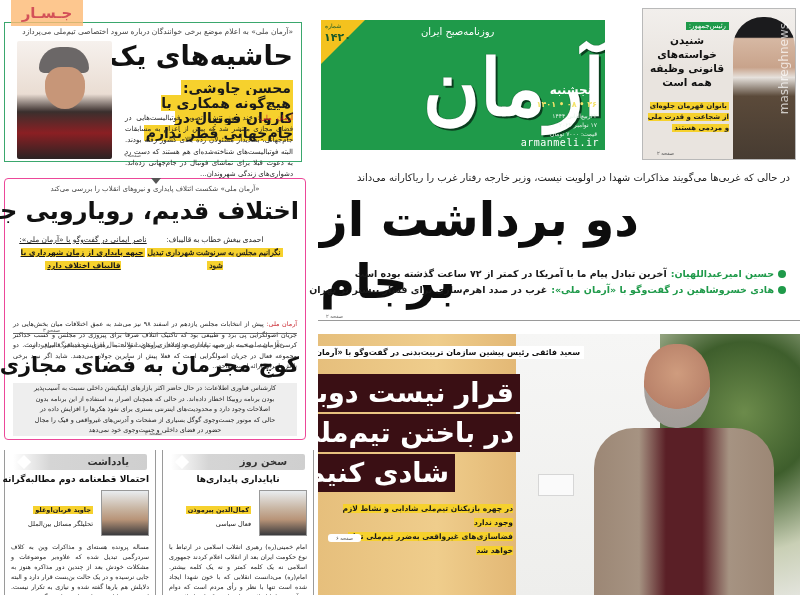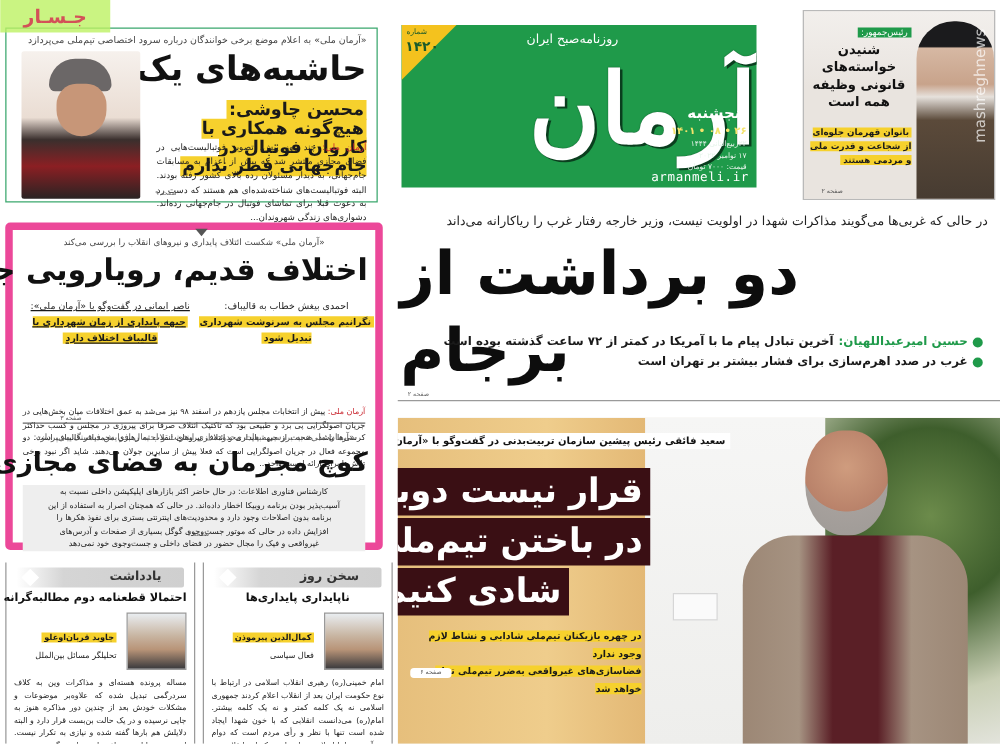--- a/index.html
+++ b/index.html
@@ -2,21 +2,21 @@
 <html><head>
 <meta charset="utf-8">
 <style>
   * { box-sizing: border-box; margin: 0; padding: 0; }
   html, body { width: 800px; height: 595px; overflow: hidden; background: #ffffff; }
   body { font-family: "DejaVu Sans", sans-serif; direction: rtl; color: #1a1a1a; position: relative; }
 
   .abs { position: absolute; }
 
   
-  .watermark { left: 0; top: 0; width: 88px; height: 26px; background: #bef264; color: #c9262f; font-weight: bold; font-size: 15px; text-align: center; line-height: 26px; opacity: .8; direction: rtl; z-index: 5; }
+  .watermark { left: 11px; top: 0; width: 72px; height: 26px; background: #fdba74; color: #c9262f; font-weight: bold; font-size: 15px; text-align: center; line-height: 26px; opacity: .8; direction: rtl; z-index: 5; }
 
   
   .box-left-top { left: 4px; top: 22px; width: 298px; height: 140px; border: 1px solid #3aa76d; background: #fff; }
   .box-left-top .kicker { position: absolute; right: 8px; top: 4px; left: 8px; font-size: 7.5px; color: #444; text-align: right; }
   .box-left-top .headline { position: absolute; right: 8px; top: 17px; font-size: 27px; font-weight: bold; color: #111; white-space: nowrap; letter-spacing: -1px; }
   .box-left-top .sub { position: absolute; right: 8px; top: 58px; width: 170px; font-size: 14px; font-weight: bold; text-align: right; line-height: 15px; }
   .hl { background: #f6d12d; padding: 0 2px; }
   .box-left-top .body { position: absolute; right: 8px; top: 90px; width: 168px; font-size: 7px; line-height: 11.2px; text-align: justify; color: #222; }
   .box-left-top .page { position: absolute; right: 160px; bottom: 3px; font-size: 5px; color: #666; }
   .photo-singer { position: absolute; left: 12px; top: 18px; width: 95px; height: 118px; background: linear-gradient(180deg, #f6f1ed 0%, #eaddd3 45%, #3a2f2d 60%, #8b1f23 78%, #2a2323 100%); border-radius: 2px; overflow: hidden; }
@@ -50,27 +50,27 @@
   .main-kicker { right: 10px; top: 172px; width: 470px; font-size: 10px; color: #222; text-align: right; white-space: nowrap; }
   .main-headline { right: 10px; top: 188px; width: 470px; font-size: 48px; font-weight: bold; text-align: left; color: #0d0d0d; letter-spacing: -1px; line-height: 62px; }
   .bullets { right: 14px; top: 266px; width: 466px; }
   .bullet { display: flex; align-items: center; justify-content: flex-start; gap: 4px; font-size: 9.5px; font-weight: bold; line-height: 16px; white-space: nowrap; }
   .dot { width: 8px; height: 8px; background: #1f9a4a; border-radius: 50%; display: inline-block; flex: none; }
   .bullet .name { color: #1f9a4a; }
   .main-page { left: 326px; top: 313px; font-size: 5px; color: #666; }
   .divider-main { left: 318px; top: 320px; width: 482px; height: 1px; background: #9a9a9a; }
 
   
-  .box-left-mid { left: 4px; top: 178px; width: 302px; height: 262px; border: 6px solid #ec4899; border-radius: 4px; background: #fff; }
+  .box-left-mid { left: 4px; top: 178px; width: 302px; height: 262px; border: 1px solid #ec4899; border-radius: 4px; background: #fff; }
   .box-left-mid .arrow { position: absolute; left: 146px; top: -1px; width: 0; height: 0; border-left: 5px solid transparent; border-right: 5px solid transparent; border-top: 6px solid #555; }
   .box-left-mid .kicker { position: absolute; right: 10px; left: 10px; top: 6px; font-size: 7px; color: #444; text-align: center; }
   .box-left-mid .headline { position: absolute; right: 6px; left: 6px; top: 18px; font-size: 24px; font-weight: bold; text-align: center; letter-spacing: -1px; color: #111; white-space: nowrap; }
   .box-left-mid .col { position: absolute; top: 54px; width: 140px; text-align: center; font-size: 7.5px; line-height: 13px; font-weight: bold; }
   .box-left-mid .col .lead { color: #222; font-weight: normal; }
-  .box-left-mid .col-r { right: 1px; }
+  .box-left-mid .col-r { right: 20px; font-family: Liberation Serif, serif; }
   .box-left-mid .col-l { left: 8px; text-decoration: underline; }
   .box-left-mid .body { position: absolute; right: 8px; left: 8px; top: 104px; font-size: 6.4px; line-height: 10.5px; text-align: justify; color: #222; margin-top: 36px; }
   .lead-red { color: #c9262f; }
   .box-left-mid .page1 { position: absolute; left: 38px; top: 148px; font-size: 5px; color: #555; }
   .box-left-mid .sep { position: absolute; left: 8px; right: 8px; top: 154px; height: 1px; background: #666; }
   .box-left-mid .kicker2 { position: absolute; right: 10px; left: 10px; top: 162px; font-size: 7px; color: #555; text-align: center; }
   .box-left-mid .headline2 { position: absolute; right: 6px; left: 6px; top: 174px; font-size: 21px; font-weight: bold; text-align: center; letter-spacing: -1px; color: #111; white-space: nowrap; }
   .box-left-mid .body2 { position: absolute; right: 8px; left: 8px; top: 204px; font-size: 6.4px; line-height: 10.5px; text-align: center; color: #222; background: #eeeeee; padding: 0 20px; }
   .box-left-mid .page2 { position: absolute; left: 140px; bottom: 3px; font-size: 5px; color: #555; }
 
@@ -163,20 +163,21 @@
 <div class="abs main-kicker">در حالی که غربی‌ها می‌گویند مذاکرات شهدا در اولویت نیست، وزیر خارجه رفتار غرب را ریاکارانه می‌داند</div>
 <div class="abs main-headline">دو برداشت از برجام</div>
 <div class="abs bullets">
   <div class="bullet">
     <span class="dot"></span>
     <span class="name">حسین امیرعبداللهیان:</span>
     <span>آخرین تبادل پیام ما با آمریکا در کمتر از ۷۲ ساعت گذشته بوده است</span>
   </div>
   <div class="bullet">
     <span class="dot"></span>
+    <span class="name">هادی خسروشاهین در گفت‌وگو با «آرمان ملی»:</span>
     <span>غرب در صدد اهرم‌سازی برای فشار بیشتر بر تهران است</span>
   </div>
 </div>
 <div class="abs main-page">صفحه ۲</div>
 <div class="abs divider-main"></div>
 
 <div class="abs box-left-mid">
   <div class="arrow"></div>
   <div class="kicker">«آرمان ملی» شکست ائتلاف پایداری و نیروهای انقلاب را بررسی می‌کند</div>
   <div class="headline">اختلاف قدیم، رویارویی جدید</div>

